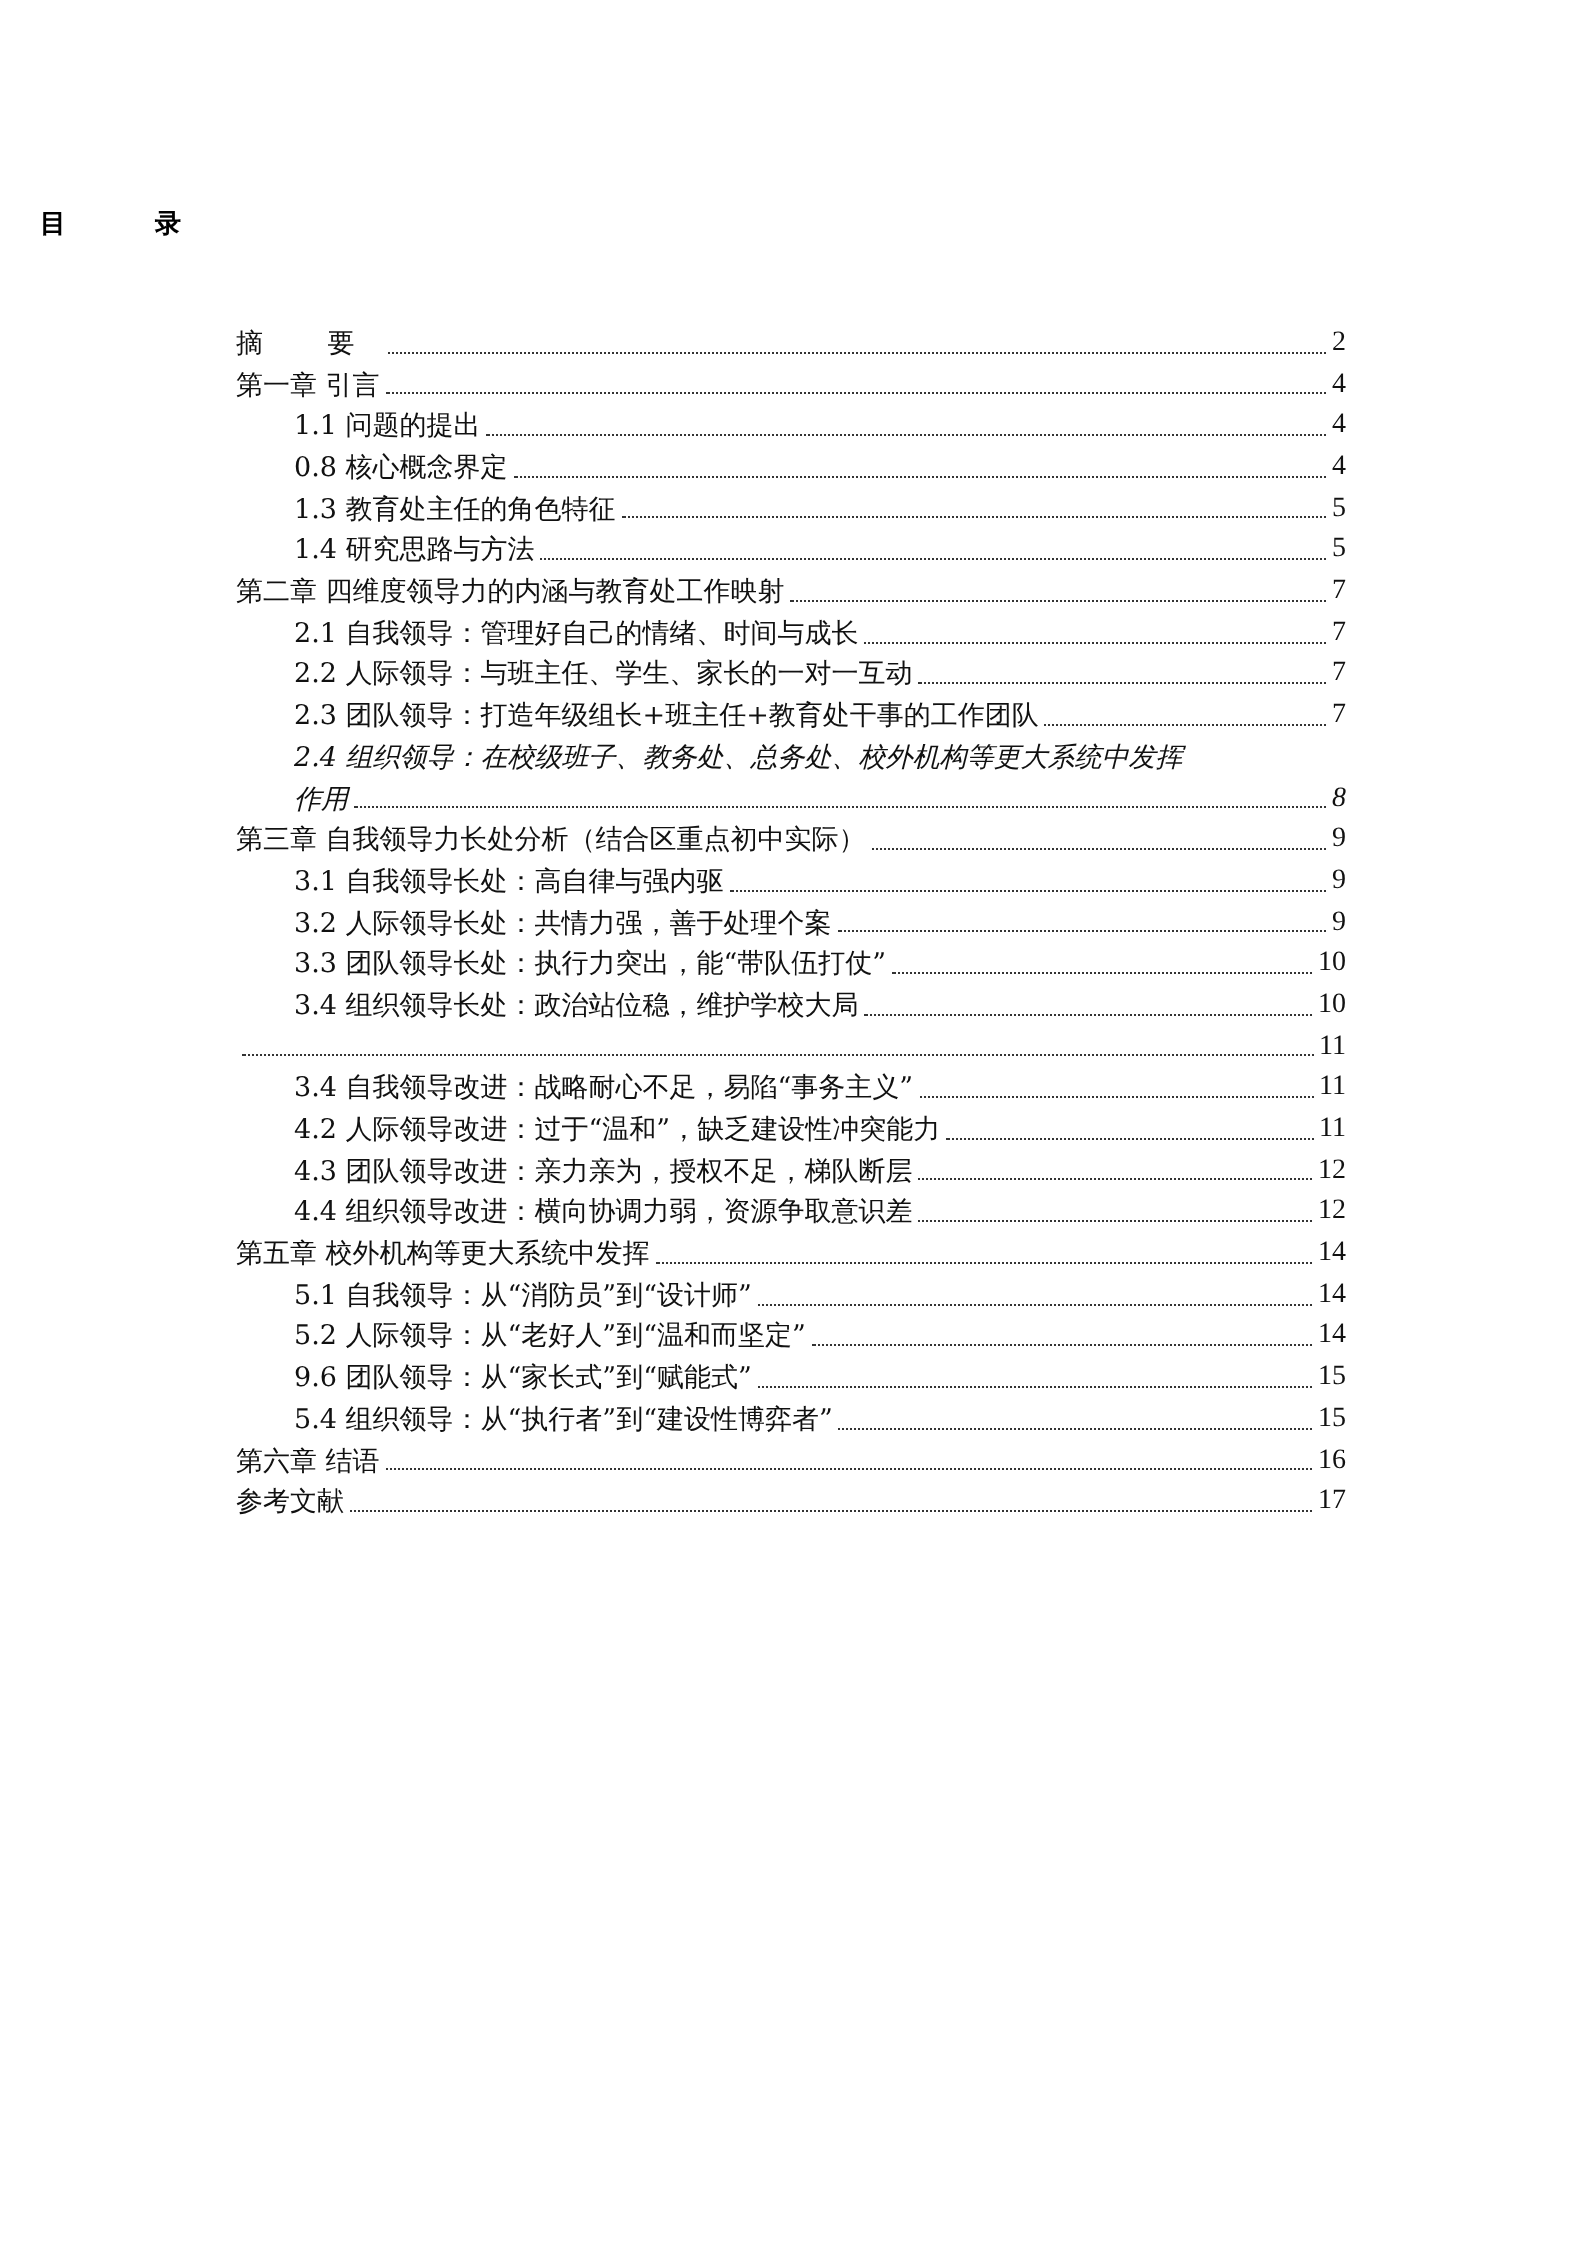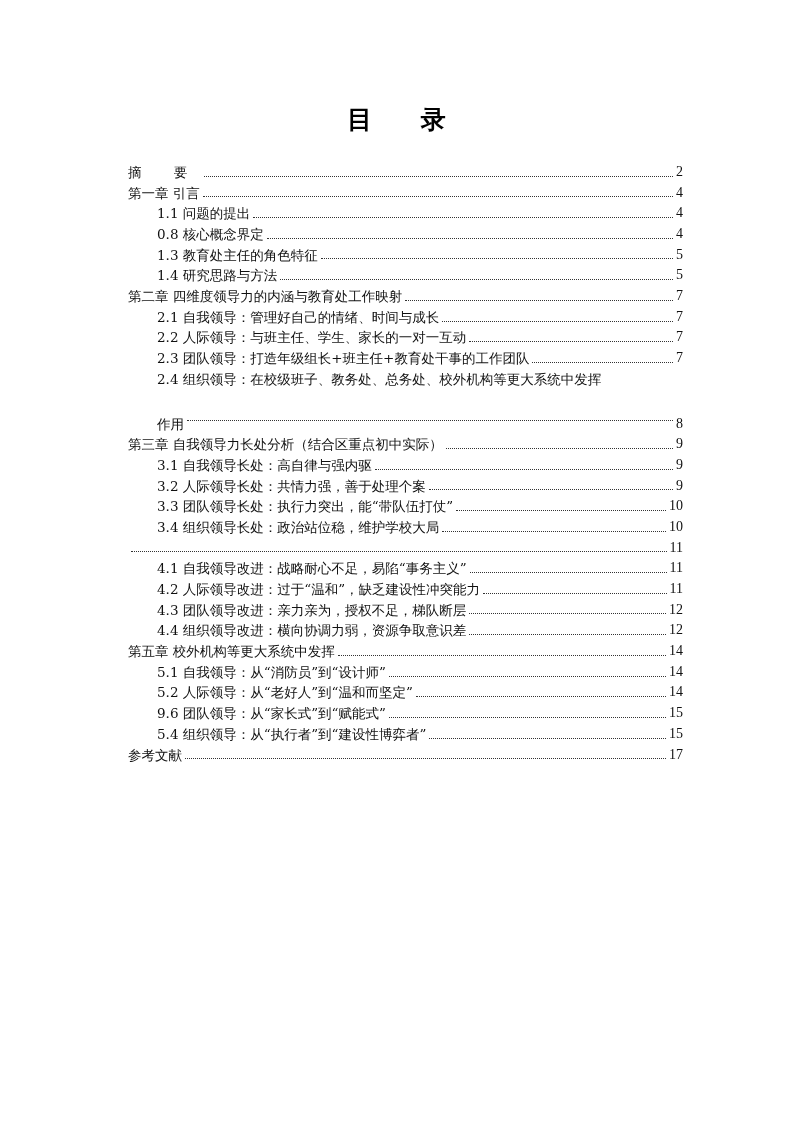--- a/index.html
+++ b/index.html
@@ -13,49 +13,49 @@
       position: relative;
       overflow: hidden;
       font-family: "DejaVu Serif", "Liberation Serif", serif;
       color: #111111;
     }
     .page-title {
       position: absolute;
       top: 103px;
       left: 0;
       width: 793px;
-      text-align: center;
       font-family: "DejaVu Sans", "Liberation Sans", sans-serif;
       font-weight: bold;
-      font-size: 25px;
+      font-size: 13px;
       letter-spacing: 20px;
       text-indent: 20px;
       color: #000;
     }
     .toc {
       position: absolute;
       top: 162px;
-      left: 128px;
+      left: 118px;
       width: 555px;
     }
     .toc-row {
       display: flex;
       align-items: flex-end;
       height: 20.7px;
       line-height: 20.7px;
       font-size: 13.5px;
       white-space: nowrap;
     }
     .toc-row.sub {
       padding-left: 29px;
     }
     .toc-row.wrap {
       height: auto;
       flex-direction: column;
       align-items: stretch;
+      font-style: italic;
     }
     .toc-row .label {
       flex: 0 0 auto;
     }
     .toc-row .dots {
       flex: 1 1 auto;
       border-bottom: 1px dotted #333;
       margin: 0 3px 6px 3px;
       min-width: 10px;
     }
@@ -65,24 +65,23 @@
       font-size: 14px;
       text-align: right;
     }
     .wrap-line1 {
       height: 20.7px;
       line-height: 20.7px;
       white-space: nowrap;
     }
     .wrap-line2 {
       display: flex;
-      align-items: center;
+      align-items: flex-end;
       height: 20.7px;
       line-height: 20.7px;
-      margin-top: 24px;
     }
     .abstract-label {
       letter-spacing: 14px;
     }
   </style>
 </head>
 <body>
 
 <div class="page-title">目 录</div>
 
@@ -168,21 +167,21 @@
   <div class="toc-row sub">
     <span class="label">3.4 组织领导长处：政治站位稳，维护学校大局</span>
     <span class="dots"></span>
     <span class="page">10</span>
   </div>
   <div class="toc-row">
     <span class="dots"></span>
     <span class="page">11</span>
   </div>
   <div class="toc-row sub">
-    <span class="label">4.1 自我领导改进：战略耐心不足，易陷“事务主义”</span>
+    <span class="label">3.4 自我领导改进：战略耐心不足，易陷“事务主义”</span>
     <span class="dots"></span>
     <span class="page">11</span>
   </div>
   <div class="toc-row sub">
     <span class="label">4.2 人际领导改进：过于“温和”，缺乏建设性冲突能力</span>
     <span class="dots"></span>
     <span class="page">11</span>
   </div>
   <div class="toc-row sub">
     <span class="label">4.3 团队领导改进：亲力亲为，授权不足，梯队断层</span>
@@ -211,19 +210,24 @@
   </div>
   <div class="toc-row sub">
     <span class="label">9.6 团队领导：从“家长式”到“赋能式”</span>
     <span class="dots"></span>
     <span class="page">15</span>
   </div>
   <div class="toc-row sub">
     <span class="label">5.4 组织领导：从“执行者”到“建设性博弈者”</span>
     <span class="dots"></span>
     <span class="page">15</span>
+  </div>
+  <div class="toc-row">
+    <span class="label">第六章 结语</span>
+    <span class="dots"></span>
+    <span class="page">16</span>
   </div>
   <div class="toc-row">
     <span class="label">参考文献</span>
     <span class="dots"></span>
     <span class="page">17</span>
   </div>
 </div>
 
 </body></html>

